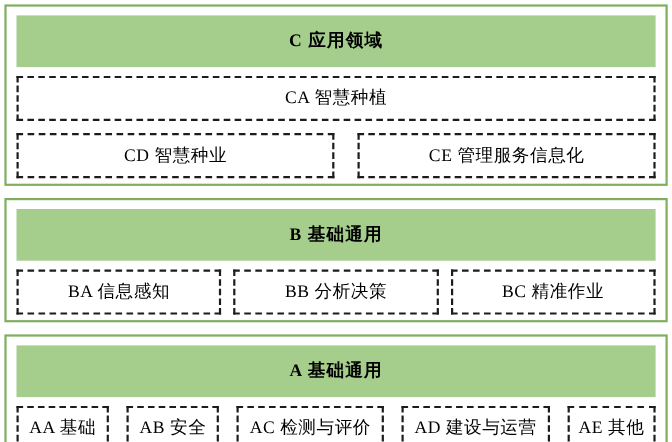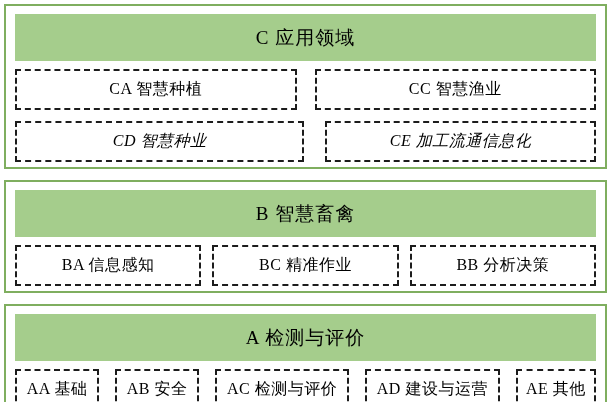--- a/index.html
+++ b/index.html
@@ -24,30 +24,30 @@
     padding: 8px 9px 5px 9px;
     margin-bottom: 11px;
   }
   .frame:last-child { margin-bottom: 0; }
   .header-bar {
     background: #a5cd8c;
     height: 47px;
     display: flex;
     align-items: center;
     justify-content: center;
-    font-size: 19px;
-    font-weight: normal;
+    font-size: 16px;
+    font-weight: bold;
     letter-spacing: 1px;
   }
   .row {
     display: flex;
     margin-top: 8px;
   }
   .row.gap-lg  { gap: 18px; }
-  .row.gap-sm  { gap: 21px;  margin-top: 11px; font-style: italic; }
+  .row.gap-sm  { gap: 21px;  margin-top: 11px; }
   .row.gap-md  { gap: 11px; }
   .row.gap-md2 { gap: 16px; }
   .box {
     box-sizing: border-box;
     border: 2px dashed #1c1c1c;
     height: 41px;
     display: flex;
     align-items: center;
     justify-content: center;
     font-size: 16px;
@@ -59,39 +59,38 @@
 </style>
 </head>
 <body>
 
 <div class="page">
 
   <section class="frame">
     <div class="header-bar">C 应用领域</div>
     <div class="row gap-lg">
       <div class="box" style="flex-grow:1">CA 智慧种植</div>
-      <div class="box" style="flex-grow:1">CC 智慧渔业</div>
     </div>
     <div class="row gap-sm">
       <div class="box" style="flex-grow:171">CD 智慧种业</div>
-      <div class="box" style="flex-grow:160">CE 加工流通信息化</div>
+      <div class="box" style="flex-grow:160">CE 管理服务信息化</div>
     </div>
   </section>
 
   <section class="frame">
-    <div class="header-bar">B 智慧畜禽</div>
+    <div class="header-bar">B 基础通用</div>
     <div class="row gap-md">
       <div class="box" style="flex-grow:1">BA 信息感知</div>
+      <div class="box" style="flex-grow:1">BB 分析决策</div>
       <div class="box" style="flex-grow:1">BC 精准作业</div>
-      <div class="box" style="flex-grow:1">BB 分析决策</div>
     </div>
   </section>
 
   <section class="frame">
-    <div class="header-bar">A 检测与评价</div>
+    <div class="header-bar">A 基础通用</div>
     <div class="row gap-md2">
       <div class="box" style="flex-grow:84">AA 基础</div>
       <div class="box" style="flex-grow:84">AB 安全</div>
       <div class="box" style="flex-grow:136">AC 检测与评价</div>
       <div class="box" style="flex-grow:137">AD 建设与运营</div>
       <div class="box" style="flex-grow:80">AE 其他</div>
     </div>
   </section>
 
 </div>

